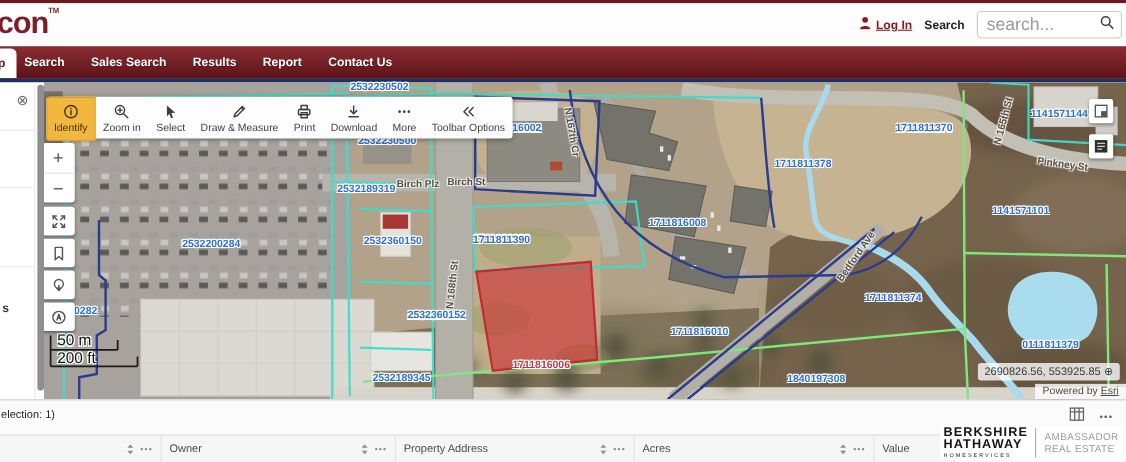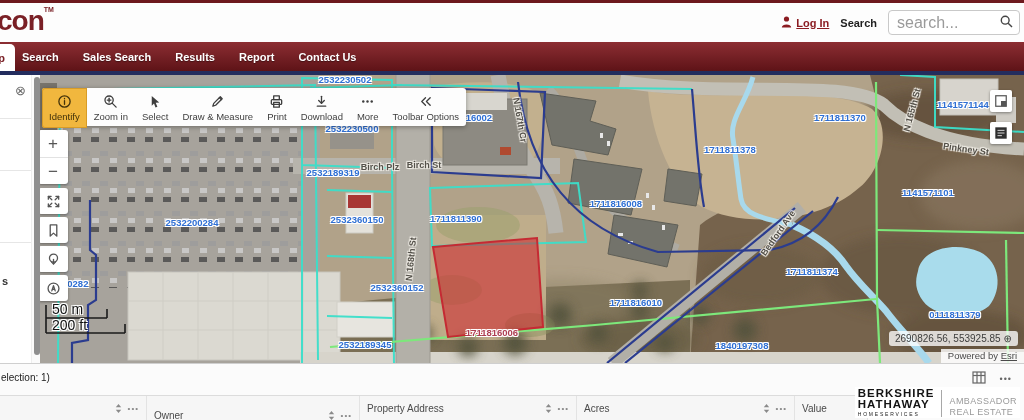--- a/index.html
+++ b/index.html
@@ -69,21 +69,21 @@
 
   
   .bottom{position:absolute;top:363px;left:0;right:0;height:57px;background:#fbfbfb;border-top:1px solid #cfcfcf;box-sizing:border-box;}
   .selection{position:absolute;top:8px;left:1px;font-size:10px;color:#222;}
   .thead{position:absolute;left:0;top:31px;height:26px;right:156px;display:flex;background:#f6f6f6;border-top:1px solid #dcdcdc;box-sizing:border-box;}
   .cell{border-right:1px solid #e3e3e3;display:flex;align-items:center;padding:0 7px;font-size:10px;color:#4a4a4a;box-sizing:border-box;height:100%;}
   .cell .sort{margin-left:auto;display:flex;align-items:center;gap:5px;color:#888;font-size:9px;cursor:pointer;white-space:nowrap;}
   .cell .sort .dots{letter-spacing:1px;font-size:8px;}
   .tableicons{position:absolute;right:12px;top:6px;display:flex;gap:14px;align-items:center;color:#555;}
   .tableicons .dots{font-size:9px;letter-spacing:1px;cursor:pointer;color:#666;}
-  .brand{position:absolute;right:4px;top:23px;display:flex;gap:7px;align-items:flex-end;background:#fff;padding:1px 3px;}
+  .brand{position:absolute;right:4px;top:23px;display:flex;gap:7px;align-items:center;background:#fff;padding:1px 3px;}
   .brand-left{text-align:left;color:#141414;}
   .brand-l1,.brand-l2{font-size:11.5px;font-weight:bold;letter-spacing:1px;line-height:10.5px;}
   .brand-l3{font-size:5px;letter-spacing:1.8px;color:#222;margin-top:2px;}
   .brand-div{width:1px;height:27px;background:#a8a8a8;}
   .brand-right{font-size:9px;color:#9a9a9a;letter-spacing:.4px;line-height:10.5px;}
 </style>
 </head>
 <body>
 
 <div class="page">
@@ -459,21 +459,21 @@
           <span class="sort">
             <svg width="9" height="11" viewBox="0 0 10 12">
               <g fill="#8a8a8a">
                 <path d="M2,4.5 L5,1 L8,4.5 Z"></path>
                 <path d="M2,7.5 L5,11 L8,7.5 Z"></path>
               </g>
             </svg>
             <span class="dots">•••</span>
           </span>
         </div>
-        <div class="cell" style="width: 213px; flex: 0 0 auto; align-items: flex-end;">
+        <div class="cell" style="width: 213px; flex: 0 0 auto;">
           <span>Owner</span>
           <span class="sort">
             <svg width="9" height="11" viewBox="0 0 10 12">
               <g fill="#8a8a8a">
                 <path d="M2,4.5 L5,1 L8,4.5 Z"></path>
                 <path d="M2,7.5 L5,11 L8,7.5 Z"></path>
               </g>
             </svg>
             <span class="dots">•••</span>
           </span>

